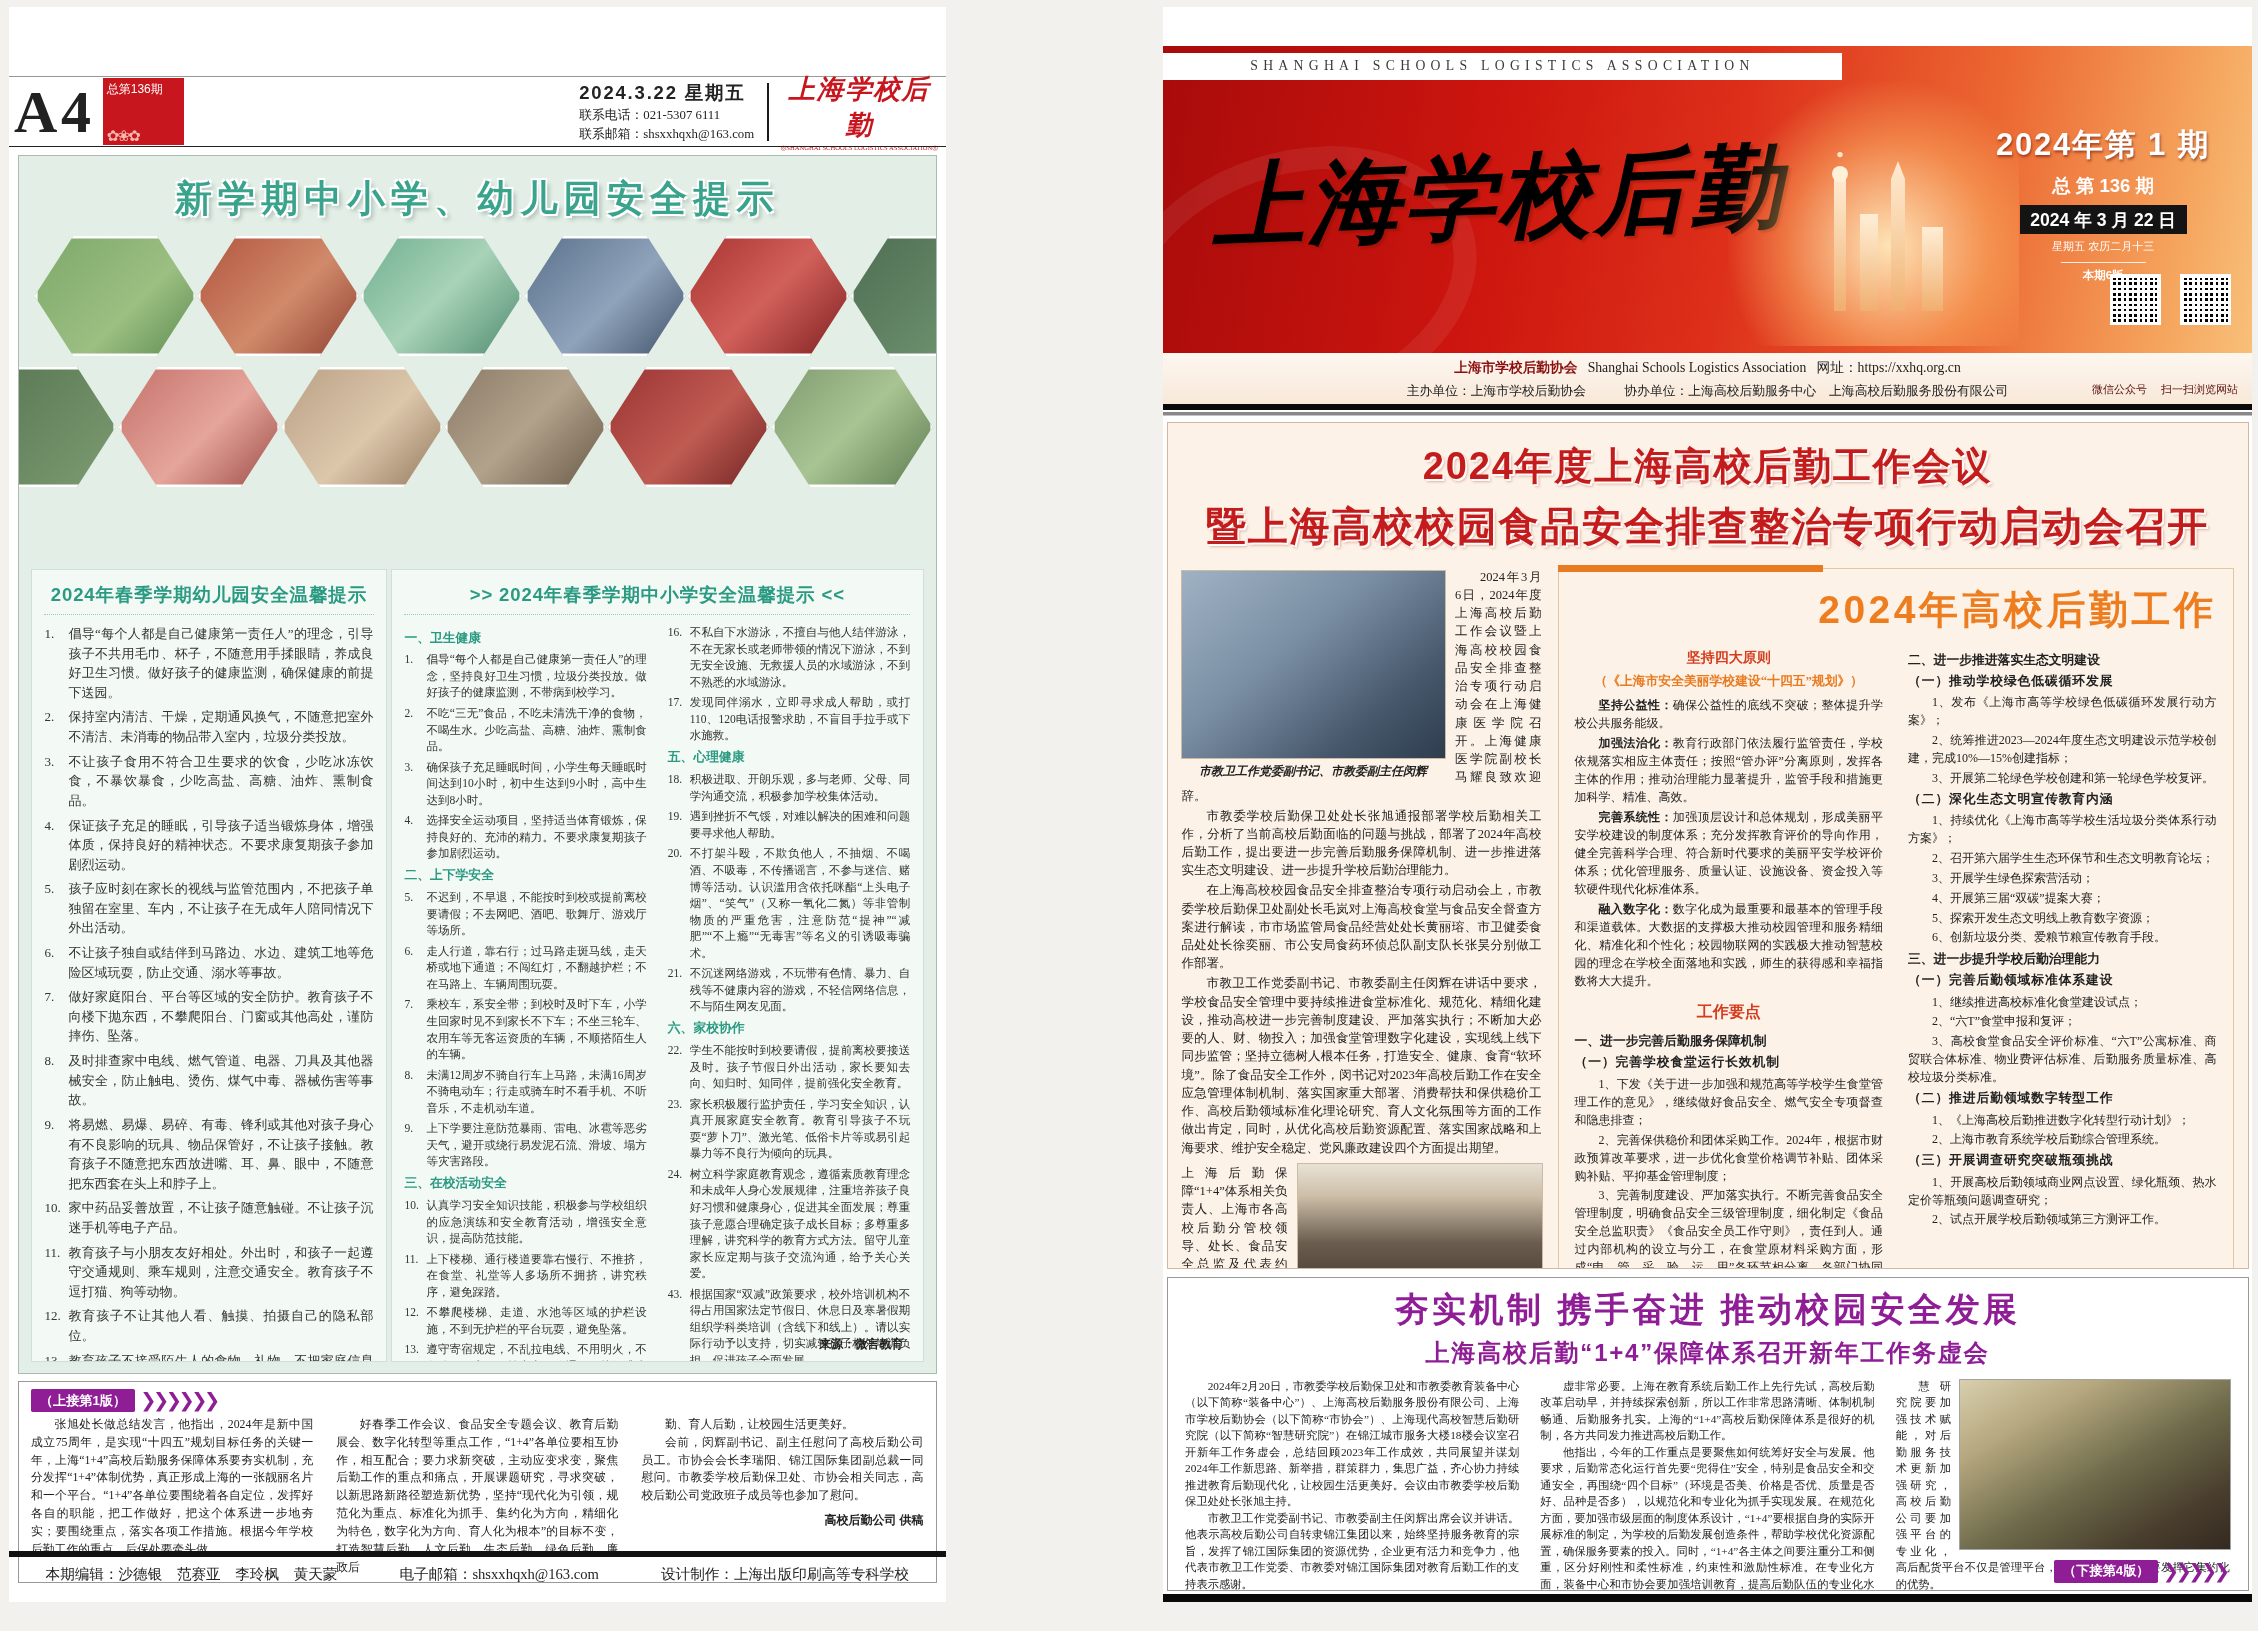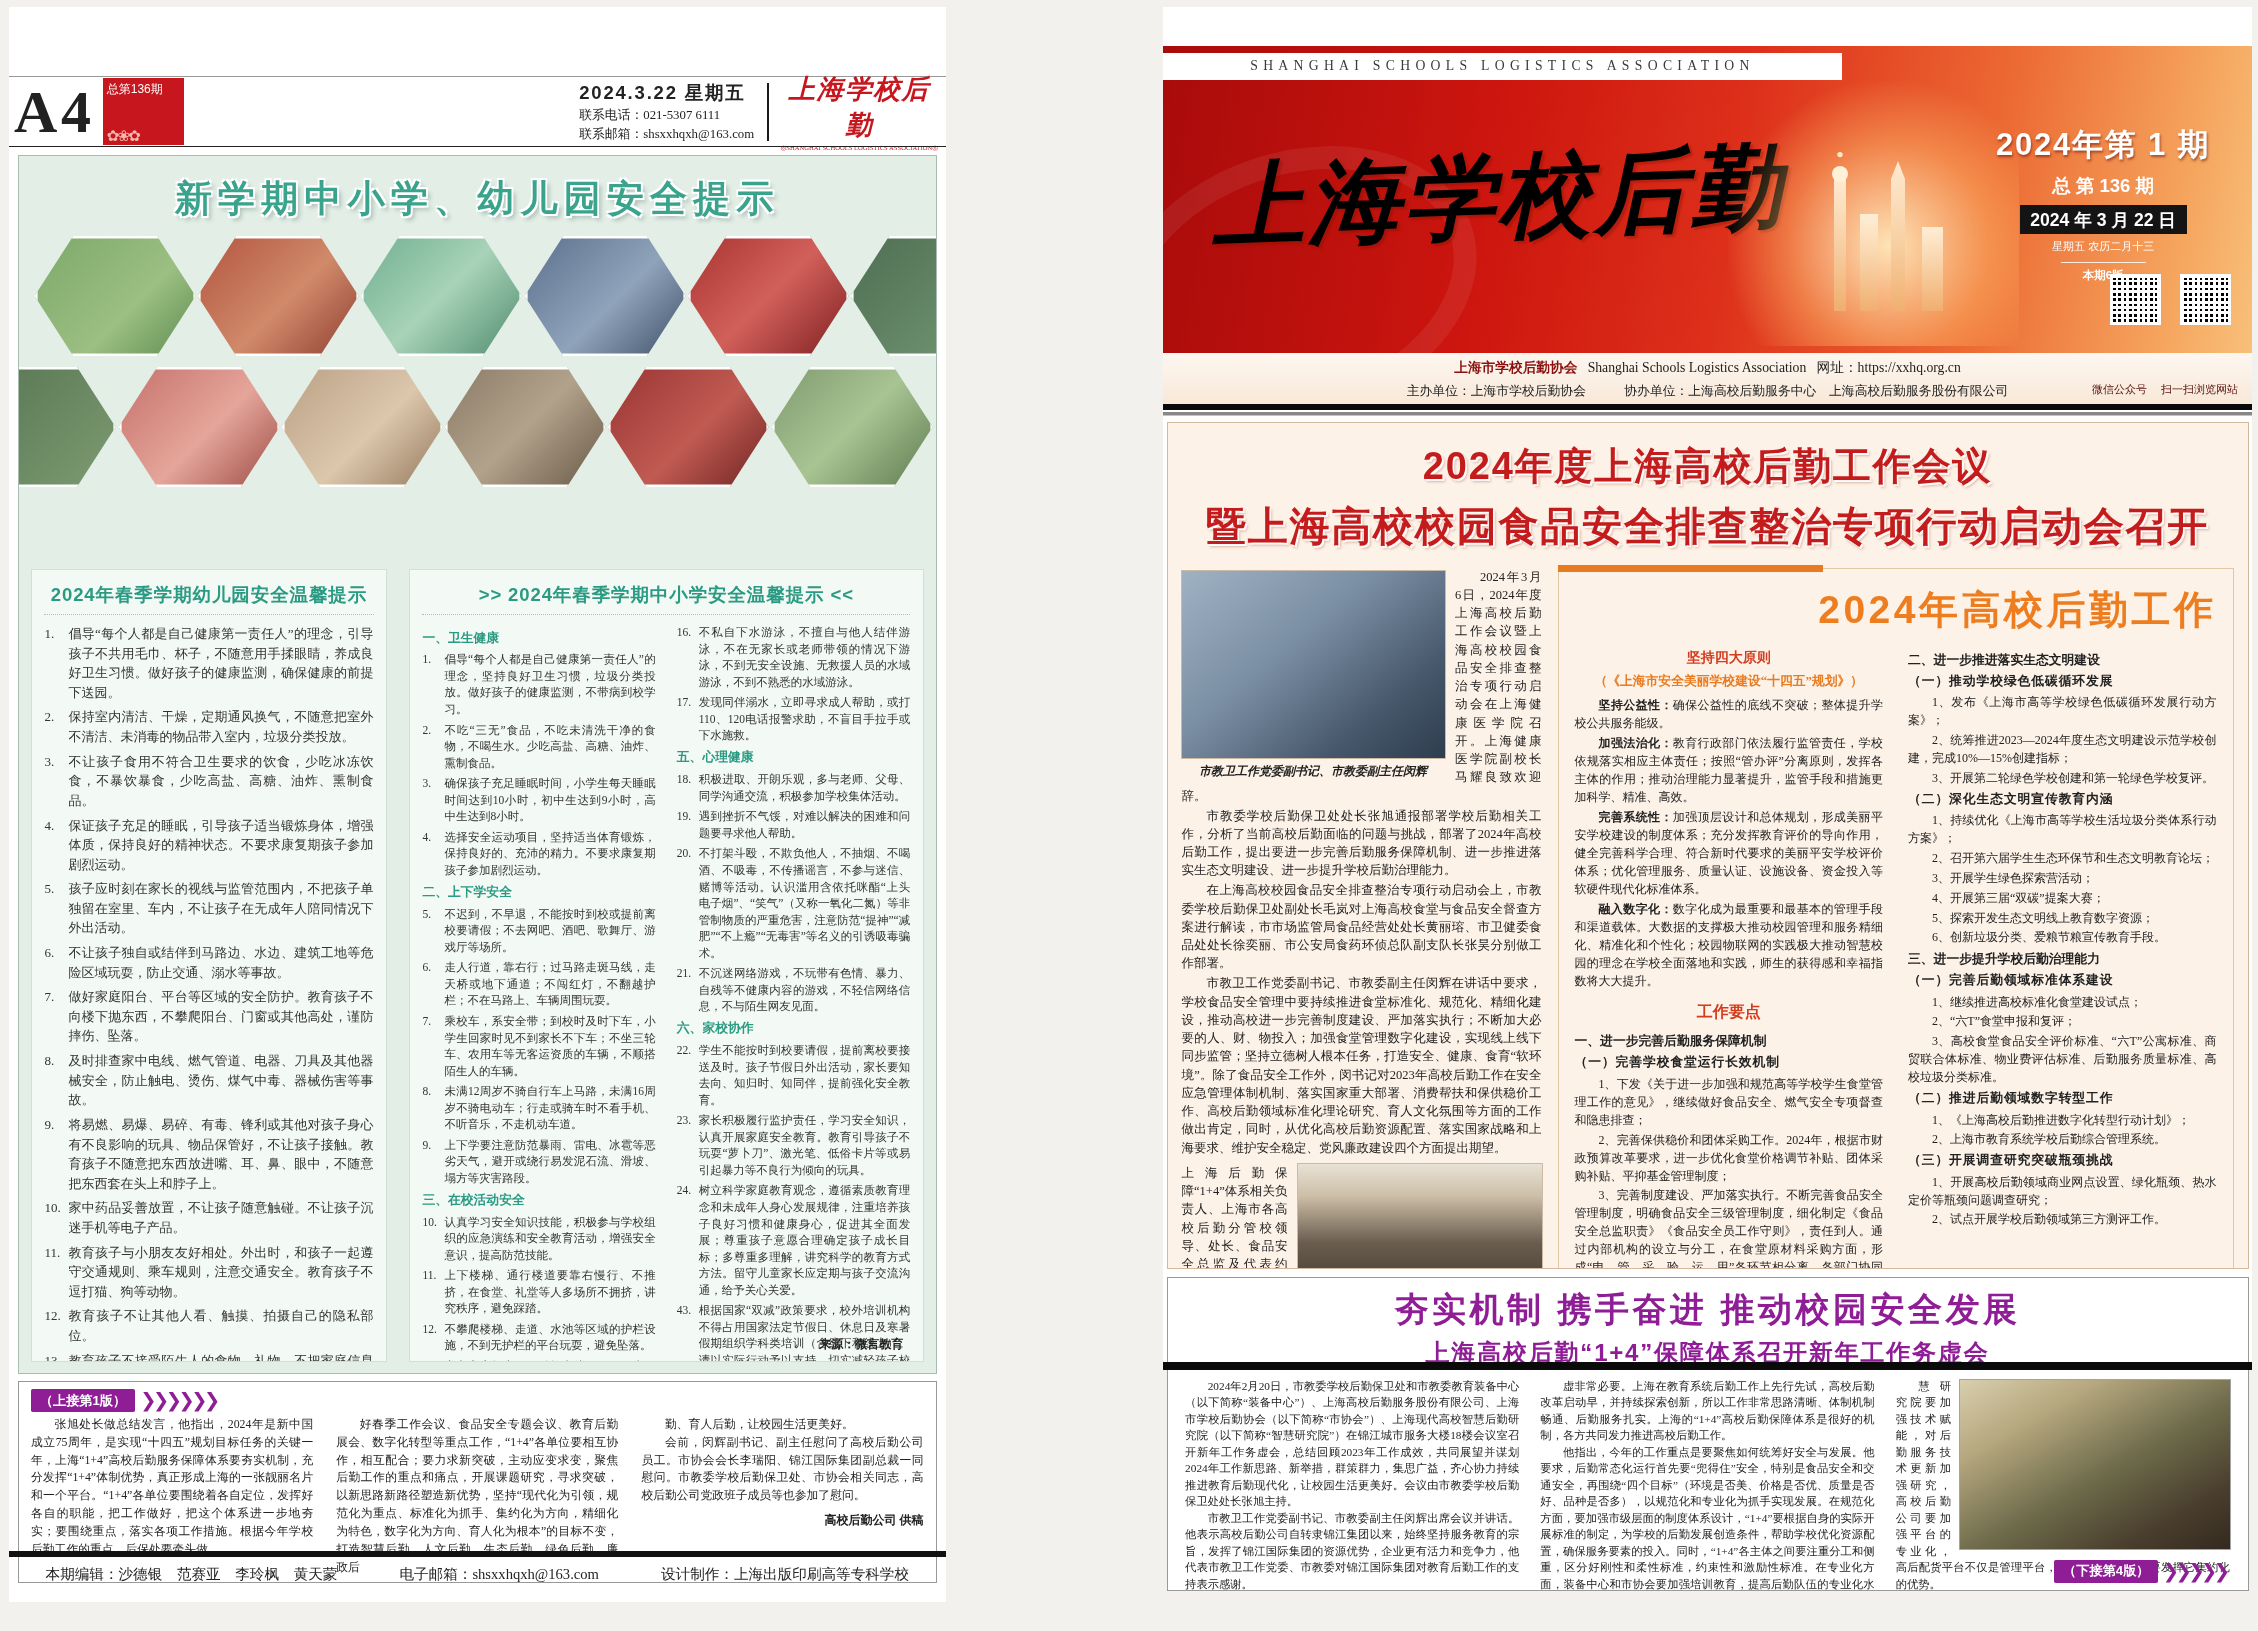--- a/index.html
+++ b/index.html
@@ -34,21 +34,21 @@
   .hex:nth-child(4){left:506px;top:0;background:linear-gradient(135deg,#5a6f8a,#8fa3bb 55%,#3f5068);}
   .hex:nth-child(5){left:669px;top:0;background:linear-gradient(135deg,#a83331,#d2605a 50%,#7c1f20);}
   .hex:nth-child(6){left:832px;top:0;background:linear-gradient(135deg,#4e6e52,#769b77);}
   .hex:nth-child(7){left:-64px;top:131px;background:linear-gradient(135deg,#54724f,#7d9c72);}
   .hex:nth-child(8){left:100px;top:131px;background:linear-gradient(135deg,#c4706a,#e5a59a 55%,#9b4a44);}
   .hex:nth-child(9){left:263px;top:131px;background:linear-gradient(135deg,#b99f85,#dcc7ab 55%,#94785e);}
   .hex:nth-child(10){left:426px;top:131px;background:linear-gradient(135deg,#8a7a66,#b3a28b 50%,#665846);}
   .hex:nth-child(11){left:589px;top:131px;background:linear-gradient(135deg,#993333,#c05b52 55%,#6e2222);}
   .hex:nth-child(12){left:753px;top:131px;background:linear-gradient(135deg,#7e9a6e,#a9c493 50%,#5c7a4e);}
 
-  .cards { position:absolute; top:413px; left:12.4px; right:12.4px; bottom:10.6px; display:flex; gap:22px; }
+  .cards { position:absolute; top:413px; left:12.4px; right:12.4px; bottom:10.6px; display:flex; gap:4px; }
   .card { background:#f3f9f4; border:0.9px solid #cfe0d5; overflow:hidden; position:relative; }
   .card-kg { width:356px; }
   .card-sch { flex:1; }
   .card h2 { text-align:center; font-family:"Liberation Sans",sans-serif; font-weight:bold; font-size:18.5px; color:#2a9a82; margin:12.4px 8.8px 7px; letter-spacing:0.9px; }
   .dotted { border-bottom:1.8px dotted #9cc7ba; margin:0 12.4px 8.8px; }
   .k-list { padding:0 12.4px; font-size:13px; line-height:1.5; color:#333; text-align:justify; }
   .k-item { display:flex; margin-bottom:5.3px; }
   .k-num { min-width:24px; flex:none; }
   .s-flow { column-count:2; column-gap:21px; padding:0 12.4px 35px; font-size:11.5px; line-height:1.44; color:#333; text-align:justify; }
   .s-entry { display:flex; margin-bottom:4px; break-inside:avoid; }
@@ -62,21 +62,21 @@
   .chev { color:#8e1d96; font-weight:bold; font-size:19.4px; letter-spacing:-3.5px; font-family:"DejaVu Sans",sans-serif; }
   .cont-cols { display:flex; gap:23px; font-size:11.8px; line-height:1.52; text-align:justify; }
   .cont-col { flex:1; }
   .cont-col p { text-indent:2em; }
   .byline { text-align:right; font-weight:bold; margin-top:5.3px; font-size:12px; }
 
   .lp-footbar { position:absolute; top:1544px; left:0; right:0; height:6.2px; background:#111; }
   .lp-footer { position:absolute; top:1558px; left:0; right:0; display:flex; justify-content:center; gap:62px; font-size:14.6px; }
 
   
-  .right-page { left:1163px; width:1089px; height:1363px; }
+  .right-page { left:1163px; width:1089px; height:1595px; }
   .masthead { position:absolute; top:39px; left:0; right:0; height:307px; overflow:hidden;
     background:linear-gradient(100deg,#a80b0b 0%,#cc150e 30%,#dd2f1a 52%,#ec6a33 75%,#f5a55e 92%,#f8c07a 100%); }
   .mh-swirl { position:absolute; left:-53px; top:106px; width:371px; height:265px; border-radius:50%; border:23px solid rgba(255,255,255,.07); transform:rotate(-18deg); }
   .mh-strip { position:absolute; top:7px; left:0; width:679px; height:26.5px; background:#fff; display:flex; align-items:center; justify-content:center; }
   .mh-strip span { font-size:13.7px; letter-spacing:5.3px; color:#3a3a3a; font-family:"Liberation Serif",serif; }
   .mh-title { position:absolute; left:49px; top:104px; font-family:"DejaVu Serif",serif; font-weight:bold; font-style:italic; font-size:92px; color:#000; letter-spacing:3.5px; transform:rotate(-2deg); line-height:1; text-shadow:2.6px 2.6px 1.8px rgba(120,20,0,.35); }
   .mh-skyline { position:absolute; left:565px; top:35px; width:291px; height:265px;
     background:radial-gradient(ellipse at 55% 62%,rgba(255,235,190,.95) 0%,rgba(255,190,110,.45) 45%,rgba(255,150,70,0) 72%); }
   .bld { position:absolute; bottom:35px; background:linear-gradient(180deg,#fff3dd,#f0b070); opacity:.9; }
   .bld1 { left:106px; width:12.4px; height:132px; }

